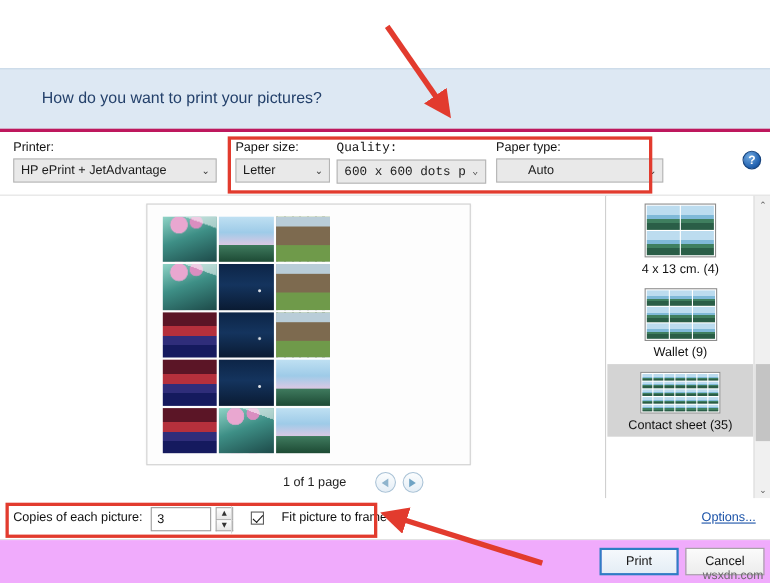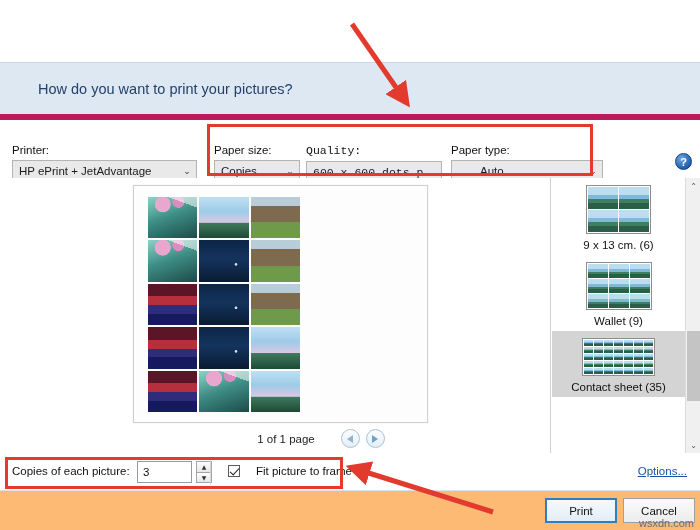--- a/index.html
+++ b/index.html
@@ -32,31 +32,31 @@
     display: flex; align-items: center; gap: 7px;
   }
   .printer-ico { width: 17px; height: 16px; position: relative; flex: 0 0 auto; }
   .app-title { font-size: 12px; color: #1a1a1a; white-space: nowrap; }
 
   
   .banner {
     position: absolute; left: 0; top: 62px; width: 700px; height: 58px;
     background: #dde8f3;
     border-top: 1px solid #c8d8e8;
-    border-bottom: 6px solid #be185d;
+    border-bottom: 3px solid #be185d;
     display: flex; align-items: center;
   }
   .banner-text {
     margin-left: 38px;
     font-size: 14.5px; color: #24416b;
   }
 
   
   .optstrip {
-    position: absolute; left: 0; top: 136px; width: 700px; height: 58px;
+    position: absolute; left: 0; top: 120px; width: 700px; height: 58px;
     background: #ffffff;
     border-bottom: 1px solid #d6d6d6;
   }
   .fld { position: absolute; }
   .fld-label { font-size: 11.5px; color: #111; margin-bottom: 4px; white-space: nowrap; }
   .combo {
     height: 22px; background: #e9e9e9;
     border: 1px solid #b4b4b4;
     display: flex; align-items: center;
     font-size: 11.5px; color: #1a1a1a;
@@ -201,21 +201,21 @@
     border-width: 0 1.6px 1.6px 0; transform: rotate(42deg);
   }
   .fit-label { font-size: 11.5px; color: #111; white-space: nowrap; }
   .opt-link {
     position: absolute; right: 13px; top: 12px;
     font-size: 11.5px; color: #1a52a8; text-decoration: underline; cursor: pointer;
   }
 
   .actionbar {
     position: absolute; left: 0; top: 491px; width: 700px; height: 39px;
-    background: #fdba74;
+    background: #f0abfc;
   }
   .btn {
     position: absolute; top: 7px; height: 25px; width: 72px;
     font-size: 11.5px; color: #111;
     background: linear-gradient(180deg,#fbfbfb,#ececec);
     border: 1px solid #a0a0a0;
     display: flex; align-items: center; justify-content: center; cursor: pointer;
   }
   .btn-print { right: 83px; border: 2px solid #2e7ec4; background: linear-gradient(180deg,#f5f9fc,#e4edf5); }
   .btn-cancel { right: 5px; }
@@ -246,21 +246,21 @@
       <div class="fld-label">Printer:</div>
       <div class="combo" style="width:185px;">
         <span class="cv">HP ePrint + JetAdvantage</span>
         <span class="chev">⌄</span>
       </div>
     </div>
 
     <div class="fld" style="left:214px; top:8px; width:86px;">
       <div class="fld-label">Paper size:</div>
       <div class="combo" style="width:86px;">
-        <span class="cv">Copies</span>
+        <span class="cv">Letter</span>
         <span class="chev">⌄</span>
       </div>
     </div>
 
     <div class="fld" style="left:306px; top:8px; width:136px;font-family:Liberation Mono, monospace;">
       <div class="fld-label">Quality:</div>
       <div class="combo" style="width:136px;">
         <span class="cv">600 x 600 dots per inch</span>
         <span class="chev">⌄</span>
       </div>
@@ -315,21 +315,21 @@
     <div class="layout-pane">
         <div class="lay-item">
           <div class="lay-thumb">
             <div class="mini-grid" style="grid-template-columns: repeat(2, 30px); grid-template-rows: repeat(2, 22px);">
               <div class="mini"></div>
               <div class="mini"></div>
               <div class="mini"></div>
               <div class="mini"></div>
             </div>
           </div>
-          <div class="lay-cap">9 x 13 cm. (6)</div>
+          <div class="lay-cap">4 x 13 cm. (4)</div>
         </div>
         <div class="lay-item">
           <div class="lay-thumb">
             <div class="mini-grid" style="grid-template-columns: repeat(3, 20px); grid-template-rows: repeat(3, 14px);">
               <div class="mini"></div>
               <div class="mini"></div>
               <div class="mini"></div>
               <div class="mini"></div>
               <div class="mini"></div>
               <div class="mini"></div>

